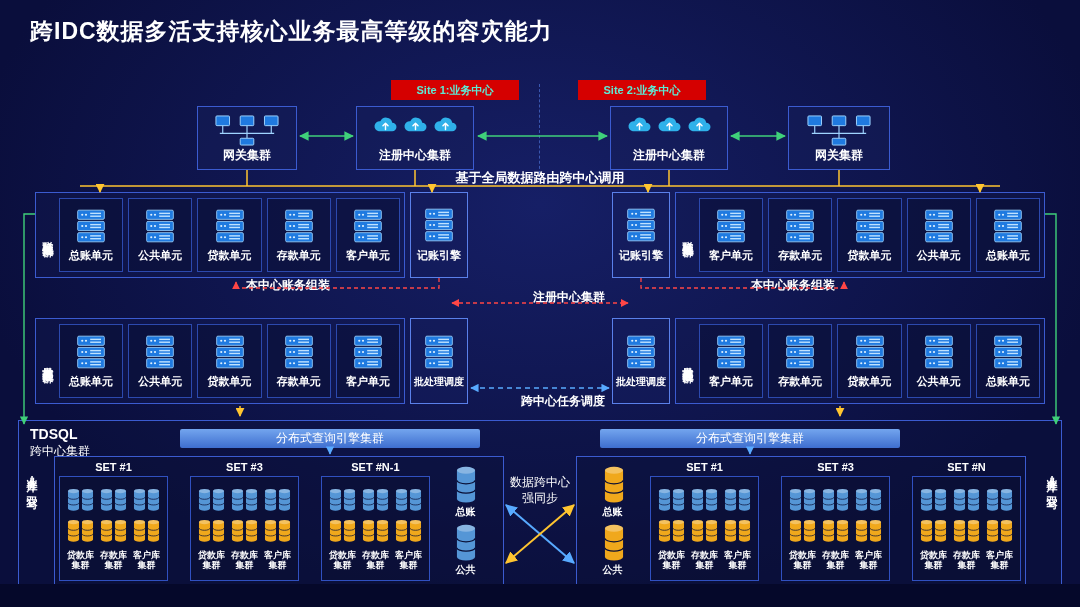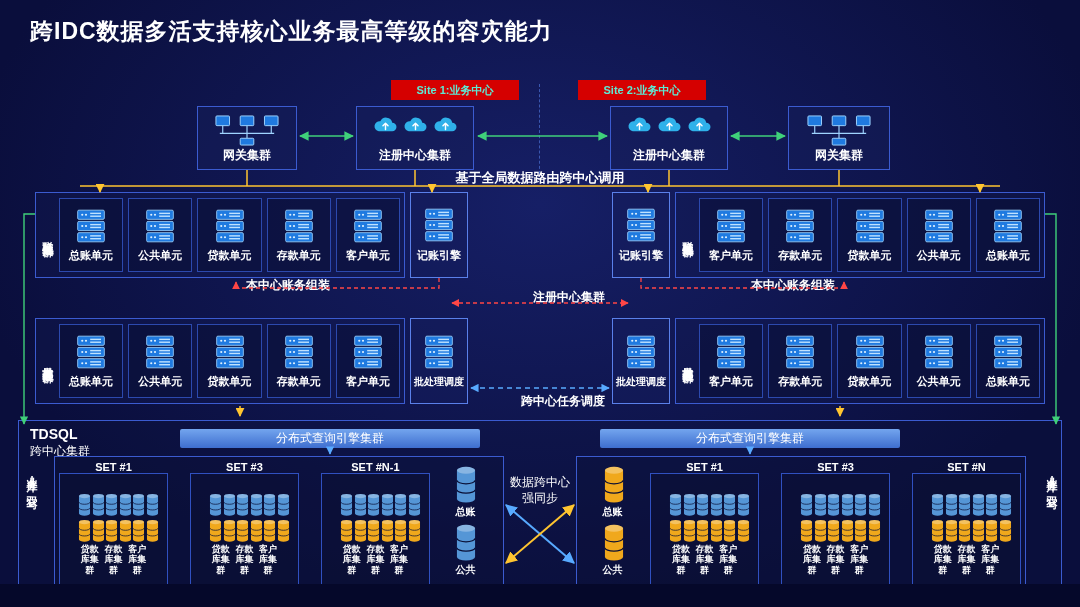--- a/index.html
+++ b/index.html
@@ -31,21 +31,21 @@
   .tdsql-box{position:absolute;border:1px solid #3b5bd0;background:rgba(14,20,64,.3)}
   .tdsql-name{position:absolute;font-size:14px;font-weight:bold}
   .tdsql-sub{position:absolute;font-size:12px;font-weight:normal}
   .qbar{position:absolute;width:300px;height:19px;border-radius:2px;color:#fff;font-size:12px;font-weight:normal;
     display:flex;align-items:center;justify-content:center;background:linear-gradient(180deg,#73a5ee,#3e6ecf)}
   .sets{position:absolute;width:450px;height:130px;border:1px solid #3b5bd0;display:flex;gap:4px;padding:4px;background:rgba(10,16,52,.25)}
   .setlist{display:flex;flex:5.7;gap:22px;min-width:0}
   .set-col{flex:1;display:flex;flex-direction:column;min-width:0}
   .set-name{font-size:11px;font-weight:bold;text-align:center;height:15px}
   .set-box{flex:1;border:1px solid #3050c0;background:rgba(10,16,52,.45);display:flex;flex-direction:column;
-    justify-content:space-evenly;padding:18px}
+    justify-content:space-evenly;padding:4px}
   .db-row{display:flex;justify-content:space-around}
   .db-group{display:flex;gap:1px}
   .db-icon{width:13px;height:26px}
   .db-row.blue .db-icon{color:var(--db-blue,#5596d6)}
   .db-row.yellow .db-icon{color:var(--db-yellow,#f0a81c)}
   .db-labels{display:flex;justify-content:space-around}
   .db-labels span{width:32px;font-size:9px;line-height:1.15;text-align:center;font-weight:bold}
   .singles-col{flex:1;display:flex;flex-direction:column;justify-content:space-evenly;align-items:center;min-width:0}
   .single{display:flex;flex-direction:column;gap:0}
   .db-icon.big{width:22px;height:40px}

